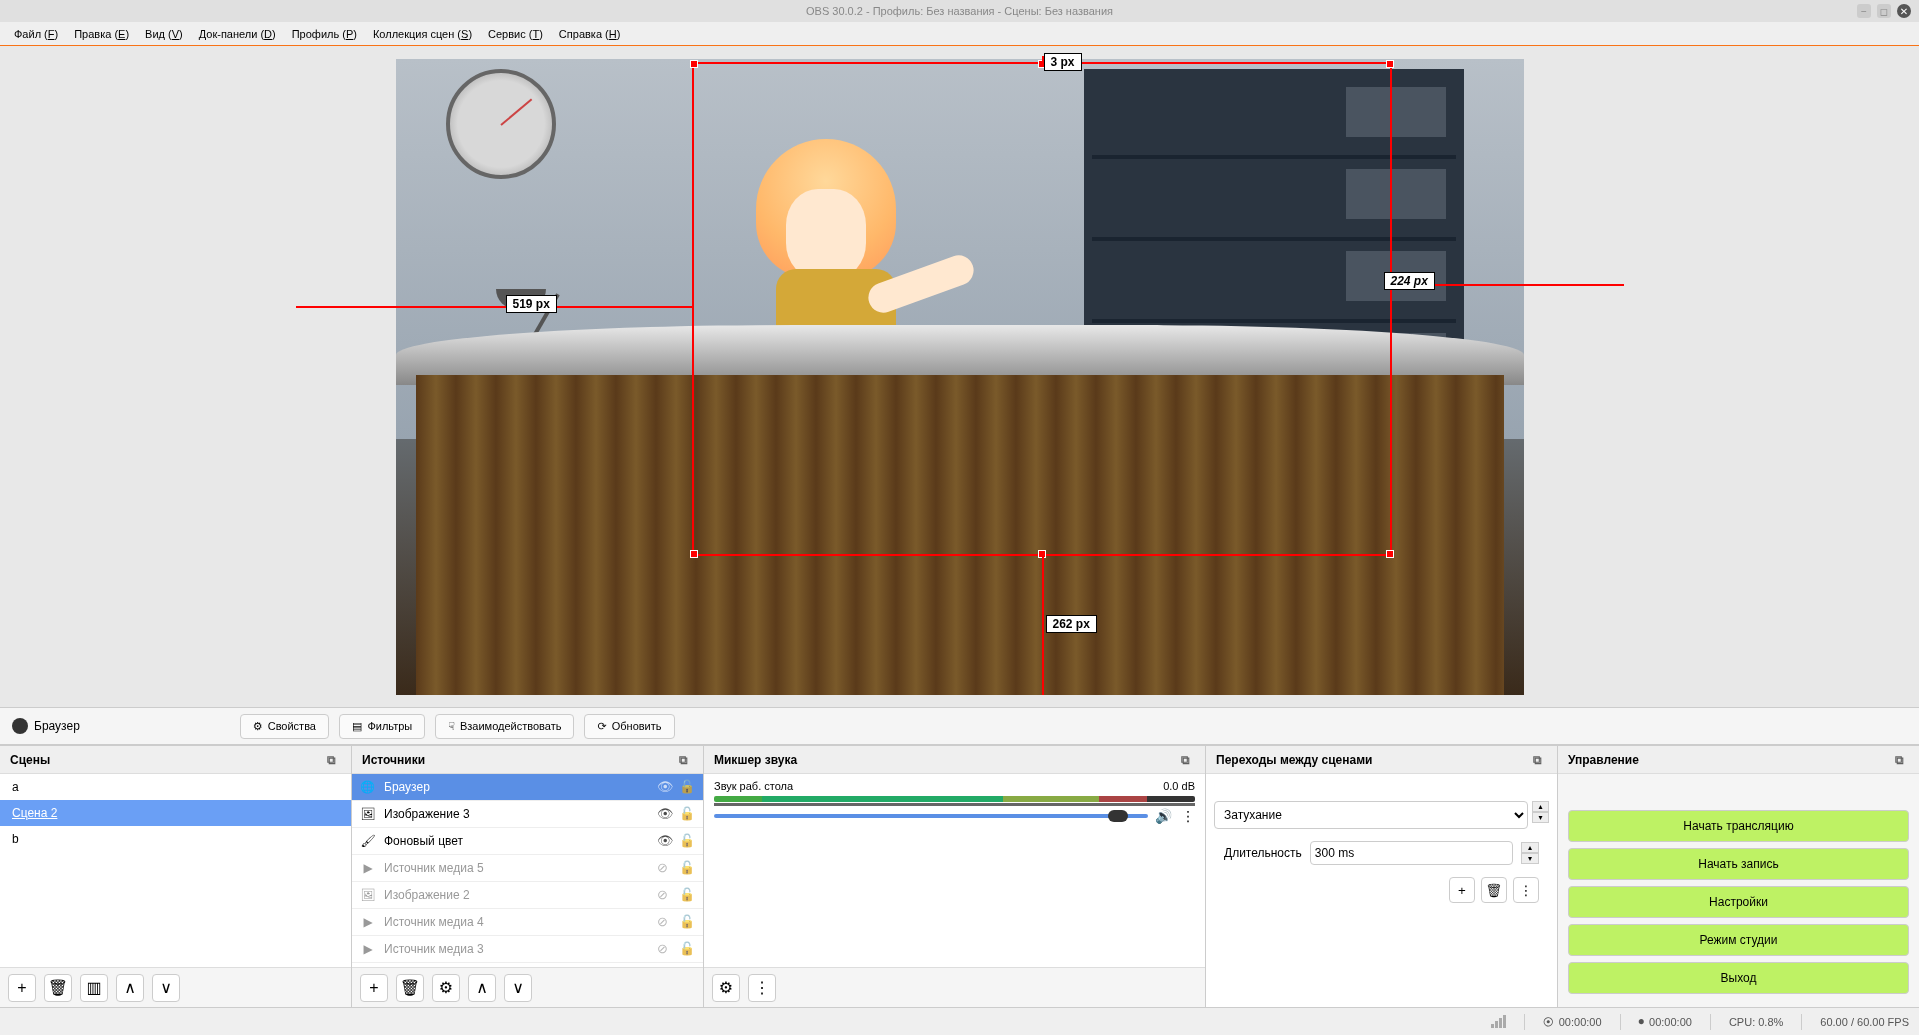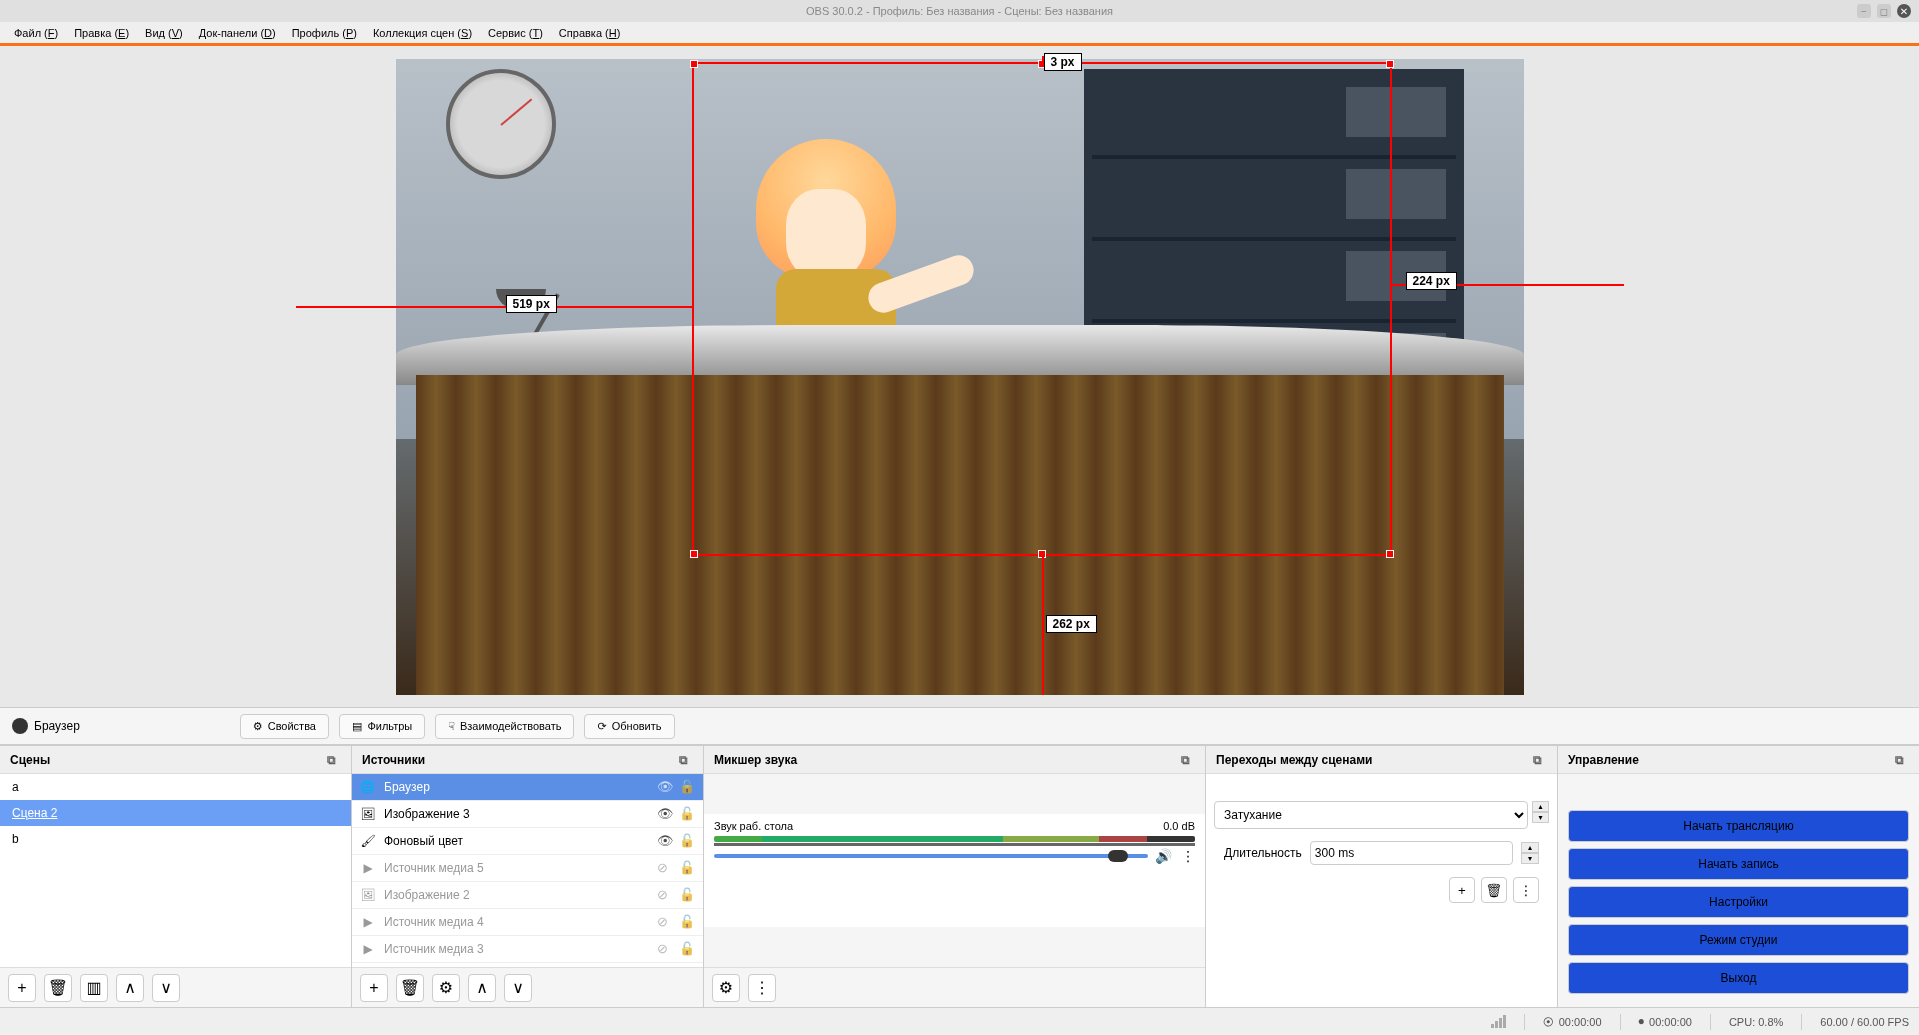--- a/index.html
+++ b/index.html
@@ -1,21 +1,21 @@
 <!DOCTYPE html>
 <html><head>
 <meta charset="utf-8">
 <style>
 * { box-sizing: border-box; margin: 0; padding: 0; font-family: Arial, sans-serif; }
 body { background: #e8e8e8; width: 1919px; height: 1035px; overflow: hidden; display: flex; flex-direction: column; }
 .titlebar { height: 22px; background: #e0e0e0; display: flex; align-items: center; justify-content: center; position: relative; font-size: 11px; color: #888; }
 .titlebar-controls { position: absolute; right: 8px; display: flex; gap: 6px; }
 .titlebar-btn { width: 14px; height: 14px; border-radius: 3px; background: #ccc; display: flex; align-items: center; justify-content: center; font-size: 10px; cursor: pointer; }
 .titlebar-btn.close { background: #555; color: #fff; border-radius: 50%; }
-.menubar { height: 24px; background: #efefef; border-bottom: 3px solid #f97316; display: flex; align-items: center; padding: 0 6px; font-size: 11px; }
+.menubar { height: 24px; background: #efefef; border-bottom: 1px solid #f97316; display: flex; align-items: center; padding: 0 6px; font-size: 11px; }
 .menu-item { padding: 3px 8px; cursor: pointer; }
 .menu-item u { text-decoration: underline; }
 .preview-area { flex: 1; background: #e8e8e8; display: flex; align-items: center; justify-content: center; position: relative; }
 .preview-canvas { width: 1128px; height: 636px; background: linear-gradient(180deg, #8a9aa8 0%, #7a8a98 40%, #3a2a1a 100%); position: relative; overflow: visible; }
 .office-bg { position: absolute; inset: 0; }
 .wall { position: absolute; left: 0; right: 0; top: 0; height: 380px; background: linear-gradient(180deg, #b8c0c8 0%, #98a4b0 100%); }
 .clock { position: absolute; left: 50px; top: 10px; width: 110px; height: 110px; border-radius: 50%; background: radial-gradient(circle, #d8d8d8 60%, #888 100%); border: 4px solid #666; }
 .clock::after { content: ''; position: absolute; left: 50%; top: 50%; width: 40px; height: 2px; background: #c44; transform-origin: left; transform: rotate(-40deg); }
 .shelf { position: absolute; right: 60px; top: 10px; width: 380px; height: 340px; background: #2a3440; }
 .shelf-inner { position: absolute; inset: 8px; background: #1a2430; display: grid; grid-template-rows: repeat(4, 1fr); gap: 4px; }
@@ -43,21 +43,21 @@
 .ctx-btn { padding: 5px 12px; background: #fafafa; border: 1px solid #ccc; border-radius: 4px; font-size: 11px; cursor: pointer; display: flex; align-items: center; gap: 5px; }
 .docks { display: flex; height: 262px; border-top: 1px solid #ccc; }
 .dock { display: flex; flex-direction: column; border-right: 1px solid #ccc; background: #f5f5f5; }
 .dock:last-child { border-right: none; gap: 30px; }
 .dock-header { height: 28px; display: flex; align-items: center; justify-content: space-between; padding: 0 10px; font-size: 12px; font-weight: bold; border-bottom: 1px solid #ddd; background: #efefef; }
 .dock-pop { width: 14px; height: 14px; cursor: pointer; opacity: 0.6; }
 .dock-body { flex: 1; overflow-y: auto; background: #fff; }
 .dock-footer { height: 40px; display: flex; align-items: center; padding: 0 8px; gap: 8px; border-top: 1px solid #ddd; background: #f5f5f5; }
 .scenes-dock { width: 352px; }
 .sources-dock { width: 352px; }
-.mixer-dock { width: 502px; gap: 40px; }
+.mixer-dock { width: 502px; }
 .transitions-dock { width: 352px; }
 .controls-dock { flex: 1; }
 .list-item { padding: 6px 12px; font-size: 12px; cursor: pointer; display: flex; align-items: center; gap: 8px; }
 .list-item.selected { background: #6a9ff5; color: #fff; text-decoration: underline; }
 .source-item { padding: 5px 8px; font-size: 12px; display: flex; align-items: center; gap: 8px; border-bottom: 1px solid #eee; }
 .source-item.selected { background: #5a8fe5; color: #fff; }
 .source-icon { width: 16px; height: 16px; display: flex; align-items: center; justify-content: center; font-size: 12px; }
 .source-name { flex: 1; }
 .source-controls { display: flex; gap: 6px; align-items: center; }
 .eye-icon, .lock-icon { width: 16px; height: 16px; cursor: pointer; opacity: 0.7; font-size: 13px; }
@@ -73,21 +73,21 @@
 .speaker-icon { font-size: 14px; }
 .dots-icon { font-size: 14px; cursor: pointer; }
 .transition-select { width: 100%; padding: 5px; font-size: 12px; border: 1px solid #ccc; border-radius: 4px; margin-bottom: 8px; background: #fff; }
 .transition-row { display: flex; align-items: center; gap: 8px; padding: 4px 10px; font-size: 12px; }
 .transition-row label { flex: 0 0 auto; }
 .spin-input { flex: 1; padding: 4px; border: 1px solid #ccc; border-radius: 4px; font-size: 12px; }
 .spinbox { width: 18px; display: flex; flex-direction: column; }
 .spin-btn { height: 11px; font-size: 8px; background: #eee; border: 1px solid #ccc; cursor: pointer; text-align: center; line-height: 9px; }
 .trans-btns { display: flex; gap: 6px; padding: 8px 10px; justify-content: flex-end; }
 .trans-btn { width: 26px; height: 26px; border: 1px solid #ccc; border-radius: 4px; background: #fff; display: flex; align-items: center; justify-content: center; cursor: pointer; }
-.control-btn { display: block; width: calc(100% - 20px); margin: 6px 10px; padding: 8px; font-size: 12px; background: #1d4ed8; border: 1px solid #ccc; border-radius: 4px; cursor: pointer; text-align: center; }
+.control-btn { display: block; width: calc(100% - 20px); margin: 6px 10px; padding: 8px; font-size: 12px; background: #bef264; border: 1px solid #ccc; border-radius: 4px; cursor: pointer; text-align: center; }
 .statusbar { height: 28px; background: #efefef; border-top: 1px solid #ccc; display: flex; align-items: center; justify-content: flex-end; padding: 0 10px; gap: 18px; font-size: 11px; color: #555; }
 .status-item { display: flex; align-items: center; gap: 5px; }
 .status-sep { width: 1px; height: 16px; background: #ccc; }
 .signal-icon { display: inline-flex; align-items: flex-end; gap: 1px; }
 .signal-bar { width: 3px; background: #aaa; }
 </style>
 </head>
 <body>
 
 <div class="titlebar">
@@ -147,21 +147,21 @@
       <div class="sel-handle" style="right:-4px; bottom:-4px;"></div>
       <div class="sel-handle" style="left:50%; top:-4px; margin-left:-4px;"></div>
       <div class="sel-handle" style="left:50%; bottom:-4px; margin-left:-4px;"></div>
     </div>
 
     <div class="guide-line" style="left:646px; top:-3px; width:2px; height:6px;"></div>
     <div class="guide-label" style="left:648px; top:-6px;">3 px</div>
     <div class="guide-line" style="left:-100px; top:247px; width:396px; height:2px;"></div>
     <div class="guide-label" style="left:110px; top:236px;">519 px</div>
     <div class="guide-line" style="left:996px; top:225px; width:232px; height:2px;"></div>
-    <div class="guide-label" style="left:1010px; top:213px;">224 px</div>
+    <div class="guide-label" style="left:988px; top:213px;font-style:italic;">224 px</div>
     <div class="guide-line" style="left:646px; top:497px; width:2px; height:139px;"></div>
     <div class="guide-label" style="left:650px; top:556px;">262 px</div>
   </div>
 </div>
 
 <div class="context-toolbar">
   <div class="ctx-label">
     <span class="ctx-icon"></span>
     <span>Браузер</span>
   </div>

